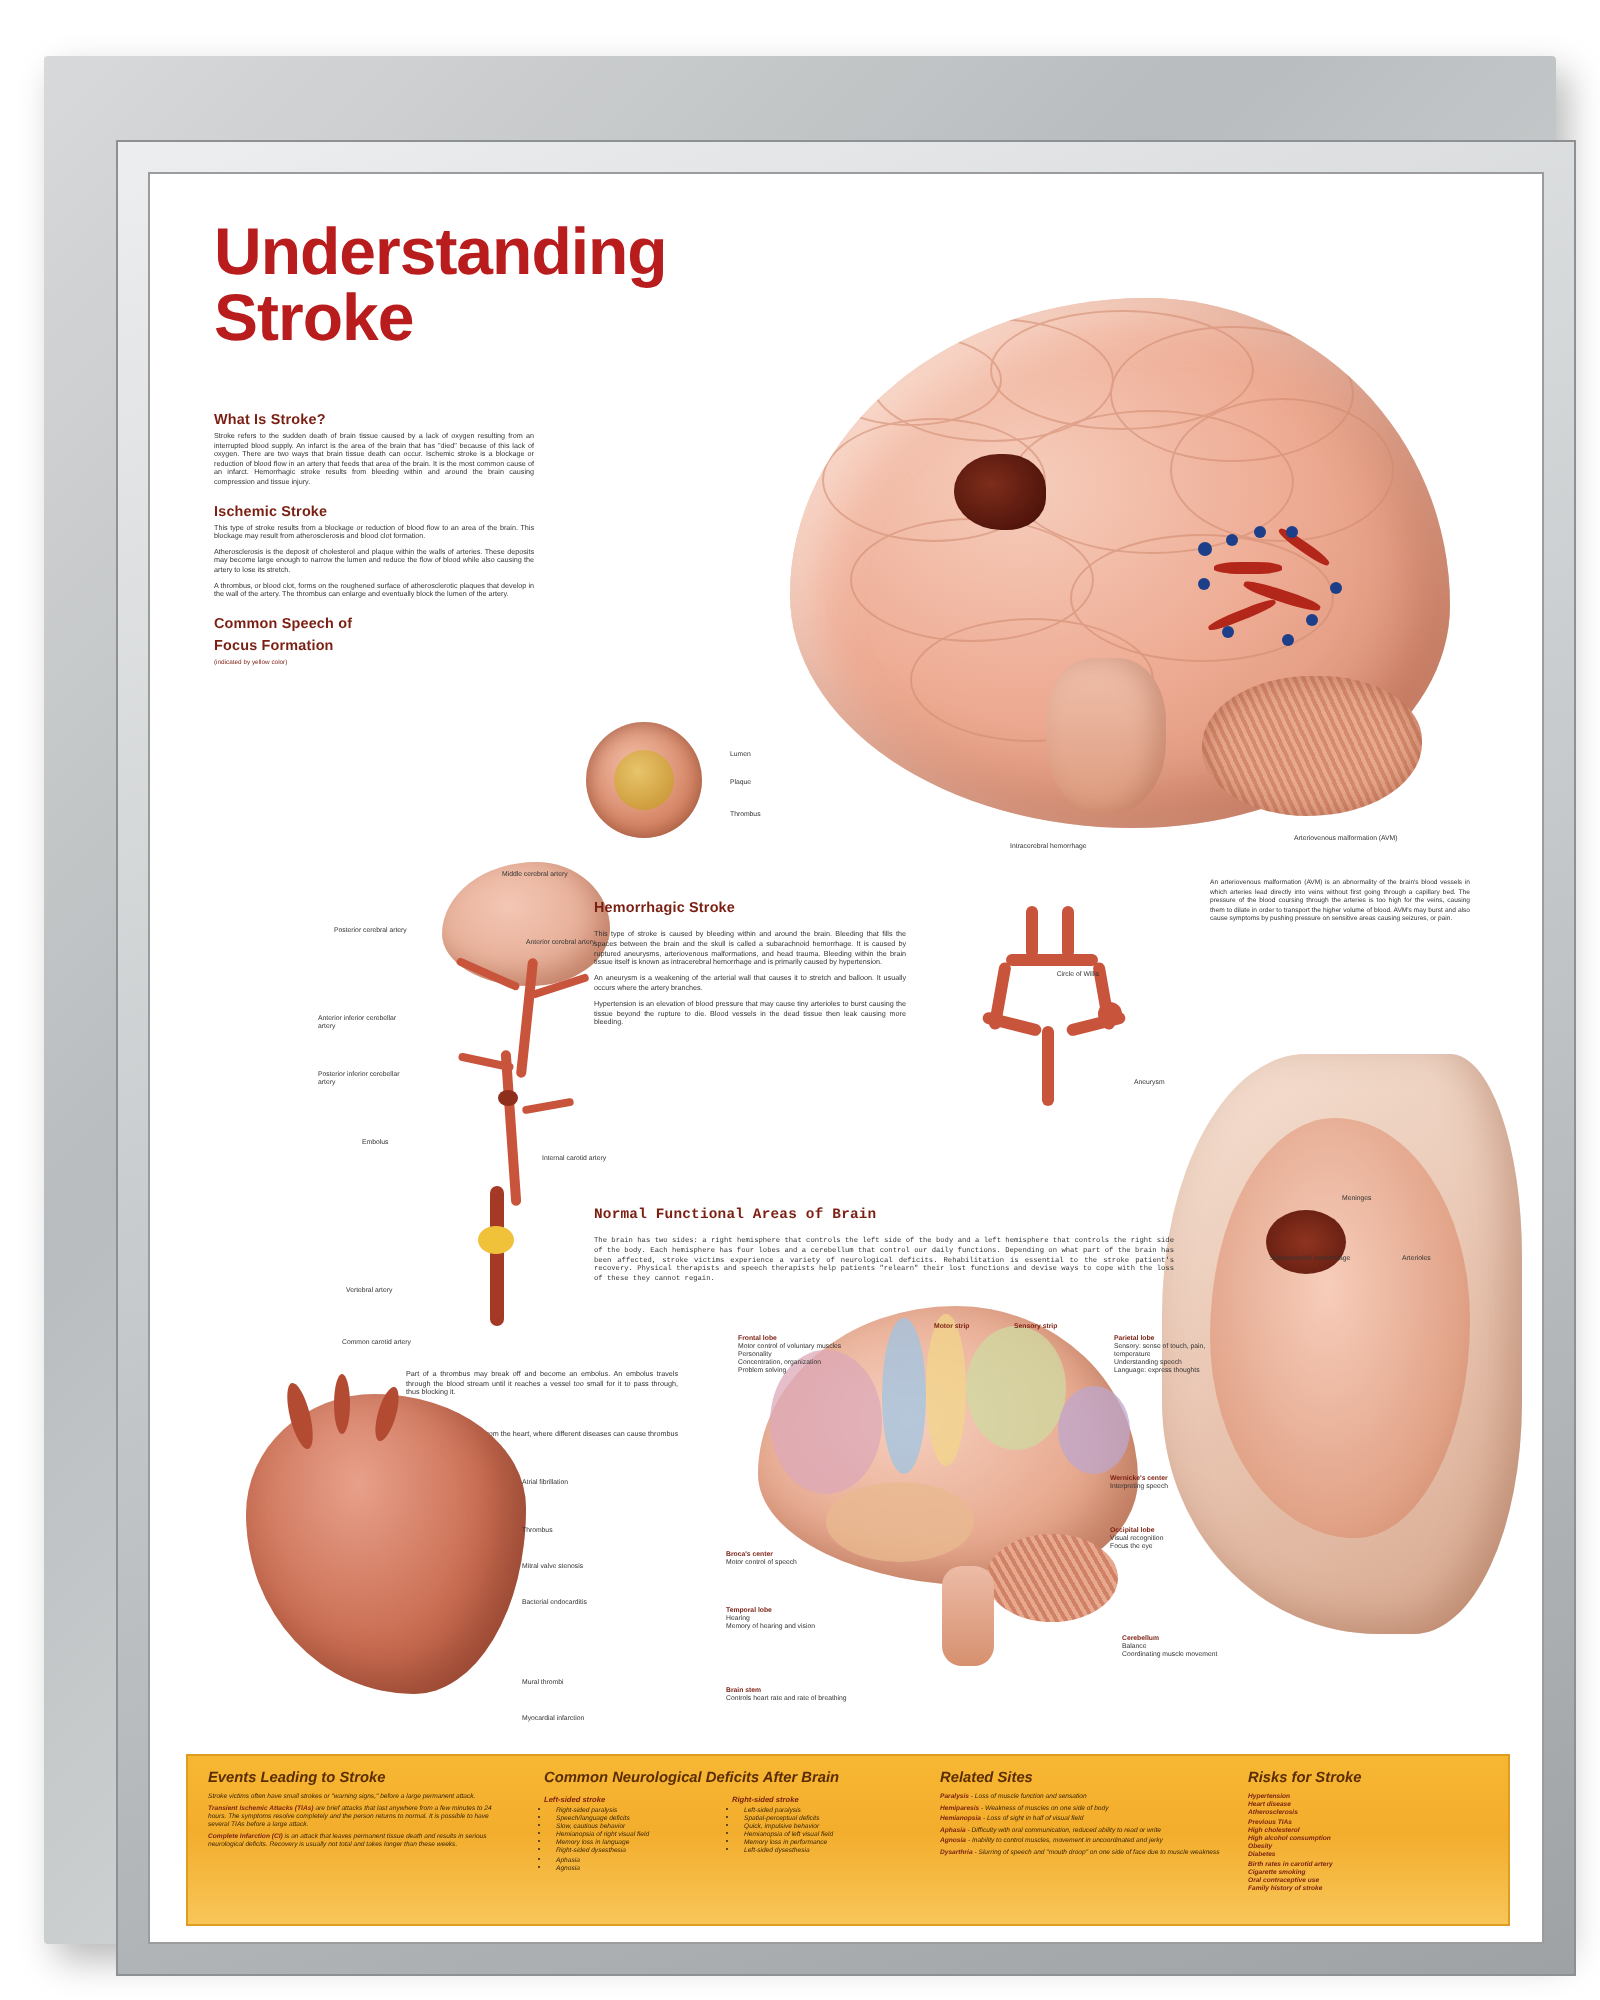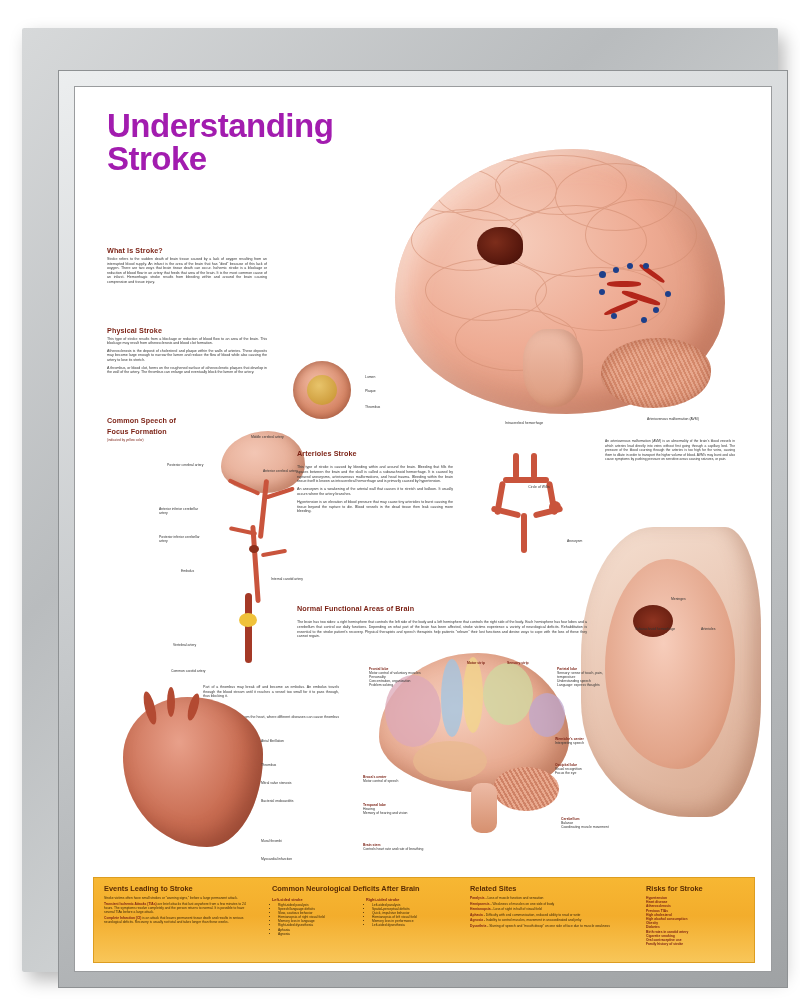--- a/index.html
+++ b/index.html
@@ -25,28 +25,28 @@
     position:absolute;left:52px;top:58px;width:696px;height:884px;
     background:#fdfcfa;
     border:1px solid #9a9c9e;
     box-shadow:inset 0 0 6px rgba(0,0,0,.25);
     overflow:hidden;
   }
   
   .poster{position:absolute;left:0;top:0;width:696px;height:884px;background:#ffffff;}
   .title{
     position:absolute;left:32px;top:22px;width:330px;
-    font-size:33px;line-height:33px;font-weight:bold;color:#a21caf;
+    font-size:33px;line-height:33px;font-weight:bold;color:#b91c1c;
     letter-spacing:-.5px;
   }
   .sec-h{font-weight:bold;color:#7a1f12;font-size:7.2px;letter-spacing:.1px;}
   .body-t{font-size:3.6px;line-height:4.6px;color:#333;text-align:justify;}
 
   .col-left{position:absolute;left:32px;top:118px;width:160px;}
-  .sec{margin-bottom:7px;margin-top:41px;}
+  .sec{margin-bottom:7px;}
   .sec h3{margin:0 0 2px 0;}
   .sec p{margin:0 0 3px 0;}
 
   
   .brain-big{
     position:absolute;left:300px;top:52px;width:360px;height:300px;
   }
   .brain-shape{
     position:absolute;left:20px;top:10px;width:330px;height:265px;
     background:radial-gradient(ellipse at 35% 35%, #f6cdbc 0%, #eeab93 45%, #e09a80 70%, #cf7f62 100%);
@@ -121,21 +121,21 @@
   .heart-body{
     position:absolute;left:18px;top:10px;width:140px;height:150px;
     background:radial-gradient(ellipse at 40% 30%,#e8a08a,#c96d52 55%,#a94e36 100%);
     border-radius:46% 54% 40% 60%/40% 38% 62% 60%;
     box-shadow:inset -10px -8px 20px rgba(120,50,35,.45);
   }
   .heart-v{position:absolute;background:#b34a32;border-radius:50%;}
 
   
   .col-mid{position:absolute;left:222px;top:355px;width:156px;}
-  .col-func{position:absolute;left:222px;top:510px;width:290px;}
+  .col-func{position:absolute;left:222px;top:510px;width:290px;font-family:Liberation Mono, monospace;}
 
   
   .willis{position:absolute;left:398px;top:360px;width:130px;height:110px;}
   .willis .w{position:absolute;background:#c9543c;border-radius:8px;}
 
   
   .sect-right{
     position:absolute;right:10px;top:440px;width:180px;height:290px;
     background:linear-gradient(150deg,#f5e0d2,#e6c0ab 60%,#d7a88e 100%);
     border-radius:40% 20% 30% 60%/45% 35% 40% 40%;
@@ -180,21 +180,21 @@
     background:linear-gradient(180deg,#edbba6,#d6906f);
     border-radius:10px;
   }
 
   
   .bottom{
     position:absolute;left:18px;top:790px;width:660px;height:84px;
     background:linear-gradient(180deg,#f7b733 0%,#f3ad2c 45%,#f8c659 100%);
     border:1px solid #dd9d20;
   }
-  .bcol{position:absolute;top:6px;}
+  .bcol{position:absolute;top:6px;font-style:italic;}
   .bcol h4{margin:0 0 3px 0;font-size:7.4px;color:#5a2d05;font-weight:bold;}
   .bcol .sub{font-size:3.8px;font-weight:bold;color:#7a1f12;margin:2px 0 1px;}
   .bcol p{margin:0 0 2px 0;font-size:3.3px;line-height:4px;color:#3a2607;}
   .bcol ul{margin:0;padding-left:6px;}
   .bcol li{font-size:3.3px;line-height:4.1px;color:#3a2607;}
   .bcol .term{font-size:3.3px;line-height:4.1px;color:#3a2607;margin-bottom:1.5px;}
   .bcol .term b{color:#7a1f12;}
 </style>
 </head>
 <body>
@@ -208,21 +208,21 @@
         <div>Understanding</div>
         <div>Stroke</div>
       </div>
 
       <div class="col-left">
         <div class="sec">
           <h3 class="sec-h">What Is Stroke?</h3>
           <p class="body-t">Stroke refers to the sudden death of brain tissue caused by a lack of oxygen resulting from an interrupted blood supply. An infarct is the area of the brain that has "died" because of this lack of oxygen. There are two ways that brain tissue death can occur. Ischemic stroke is a blockage or reduction of blood flow in an artery that feeds that area of the brain. It is the most common cause of an infarct. Hemorrhagic stroke results from bleeding within and around the brain causing compression and tissue injury.</p>
         </div>
         <div class="sec">
-          <h3 class="sec-h">Physical Stroke</h3>
+          <h3 class="sec-h">Ischemic Stroke</h3>
           <p class="body-t">This type of stroke results from a blockage or reduction of blood flow to an area of the brain. This blockage may result from atherosclerosis and blood clot formation.</p>
           <p class="body-t">Atherosclerosis is the deposit of cholesterol and plaque within the walls of arteries. These deposits may become large enough to narrow the lumen and reduce the flow of blood while also causing the artery to lose its stretch.</p>
           <p class="body-t">A thrombus, or blood clot, forms on the roughened surface of atherosclerotic plaques that develop in the wall of the artery. The thrombus can enlarge and eventually block the lumen of the artery.</p>
         </div>
         <div class="sec">
           <h3 class="sec-h">Common Speech of</h3>
           <h3 class="sec-h">Focus Formation</h3>
           <div style="font-size:3.2px;color:#7a1f12;">(indicated by yellow color)</div>
         </div>
       </div>
@@ -314,21 +314,21 @@
         <span class="heart-v" style="left:84px;top:6px;width:9px;height:28px;transform:rotate(16deg);"></span>
       </div>
       <div class="lbl" style="left:186px;top:652px;">Atrial fibrillation</div>
       <div class="lbl" style="left:186px;top:676px;">Thrombus</div>
       <div class="lbl" style="left:186px;top:694px;">Mitral valve stenosis</div>
       <div class="lbl" style="left:186px;top:712px;">Bacterial endocarditis</div>
       <div class="lbl" style="left:186px;top:752px;">Mural thrombi</div>
       <div class="lbl" style="left:186px;top:770px;">Myocardial infarction</div>
 
       <div class="col-mid">
-        <h3 class="sec-h">Arterioles Stroke</h3>
+        <h3 class="sec-h">Hemorrhagic Stroke</h3>
         <p class="body-t">This type of stroke is caused by bleeding within and around the brain. Bleeding that fills the spaces between the brain and the skull is called a subarachnoid hemorrhage. It is caused by ruptured aneurysms, arteriovenous malformations, and head trauma. Bleeding within the brain tissue itself is known as intracerebral hemorrhage and is primarily caused by hypertension.</p>
         <p class="body-t">An aneurysm is a weakening of the arterial wall that causes it to stretch and balloon. It usually occurs where the artery branches.</p>
         <p class="body-t">Hypertension is an elevation of blood pressure that may cause tiny arterioles to burst causing the tissue beyond the rupture to die. Blood vessels in the dead tissue then leak causing more bleeding.</p>
       </div>
 
       <div class="willis">
         <span class="w" style="left:40px;top:6px;width:6px;height:26px;"></span>
         <span class="w" style="left:58px;top:6px;width:6px;height:26px;"></span>
         <span class="w" style="left:30px;top:30px;width:46px;height:6px;"></span>
         <span class="w" style="left:24px;top:34px;width:6px;height:34px;transform:rotate(10deg);"></span>
@@ -453,21 +453,21 @@
         <div class="bcol" style="left:376px;width:140px;">
           <h4>Related Sites</h4>
           <div class="term"><b>Paralysis</b> <span>- Loss of muscle function and sensation</span></div>
           <div class="term"><b>Hemiparesis</b> <span>- Weakness of muscles on one side of body</span></div>
           <div class="term"><b>Hemianopsia</b> <span>- Loss of sight in half of visual field</span></div>
           <div class="term"><b>Aphasia</b> <span>- Difficulty with oral communication, reduced ability to read or write</span></div>
           <div class="term"><b>Agnosia</b> <span>- Inability to control muscles, movement in uncoordinated and jerky</span></div>
           <div class="term"><b>Dysarthria</b> <span>- Slurring of speech and "mouth droop" on one side of face due to muscle weakness</span></div>
         </div>
 
-        <div class="bcol" style="left:552px;width:120px;">
+        <div class="bcol" style="left:530px;width:120px;">
           <h4>Risks for Stroke</h4>
           <div style="font-size:3.3px;line-height:4.2px;color:#7a1f12;font-weight:bold;">
             <div>Hypertension</div>
             <div>Heart disease</div>
             <div>Atherosclerosis</div>
             <div>Previous TIAs</div>
             <div>High cholesterol</div>
             <div>High alcohol consumption</div>
             <div>Obesity</div>
             <div>Diabetes</div>

